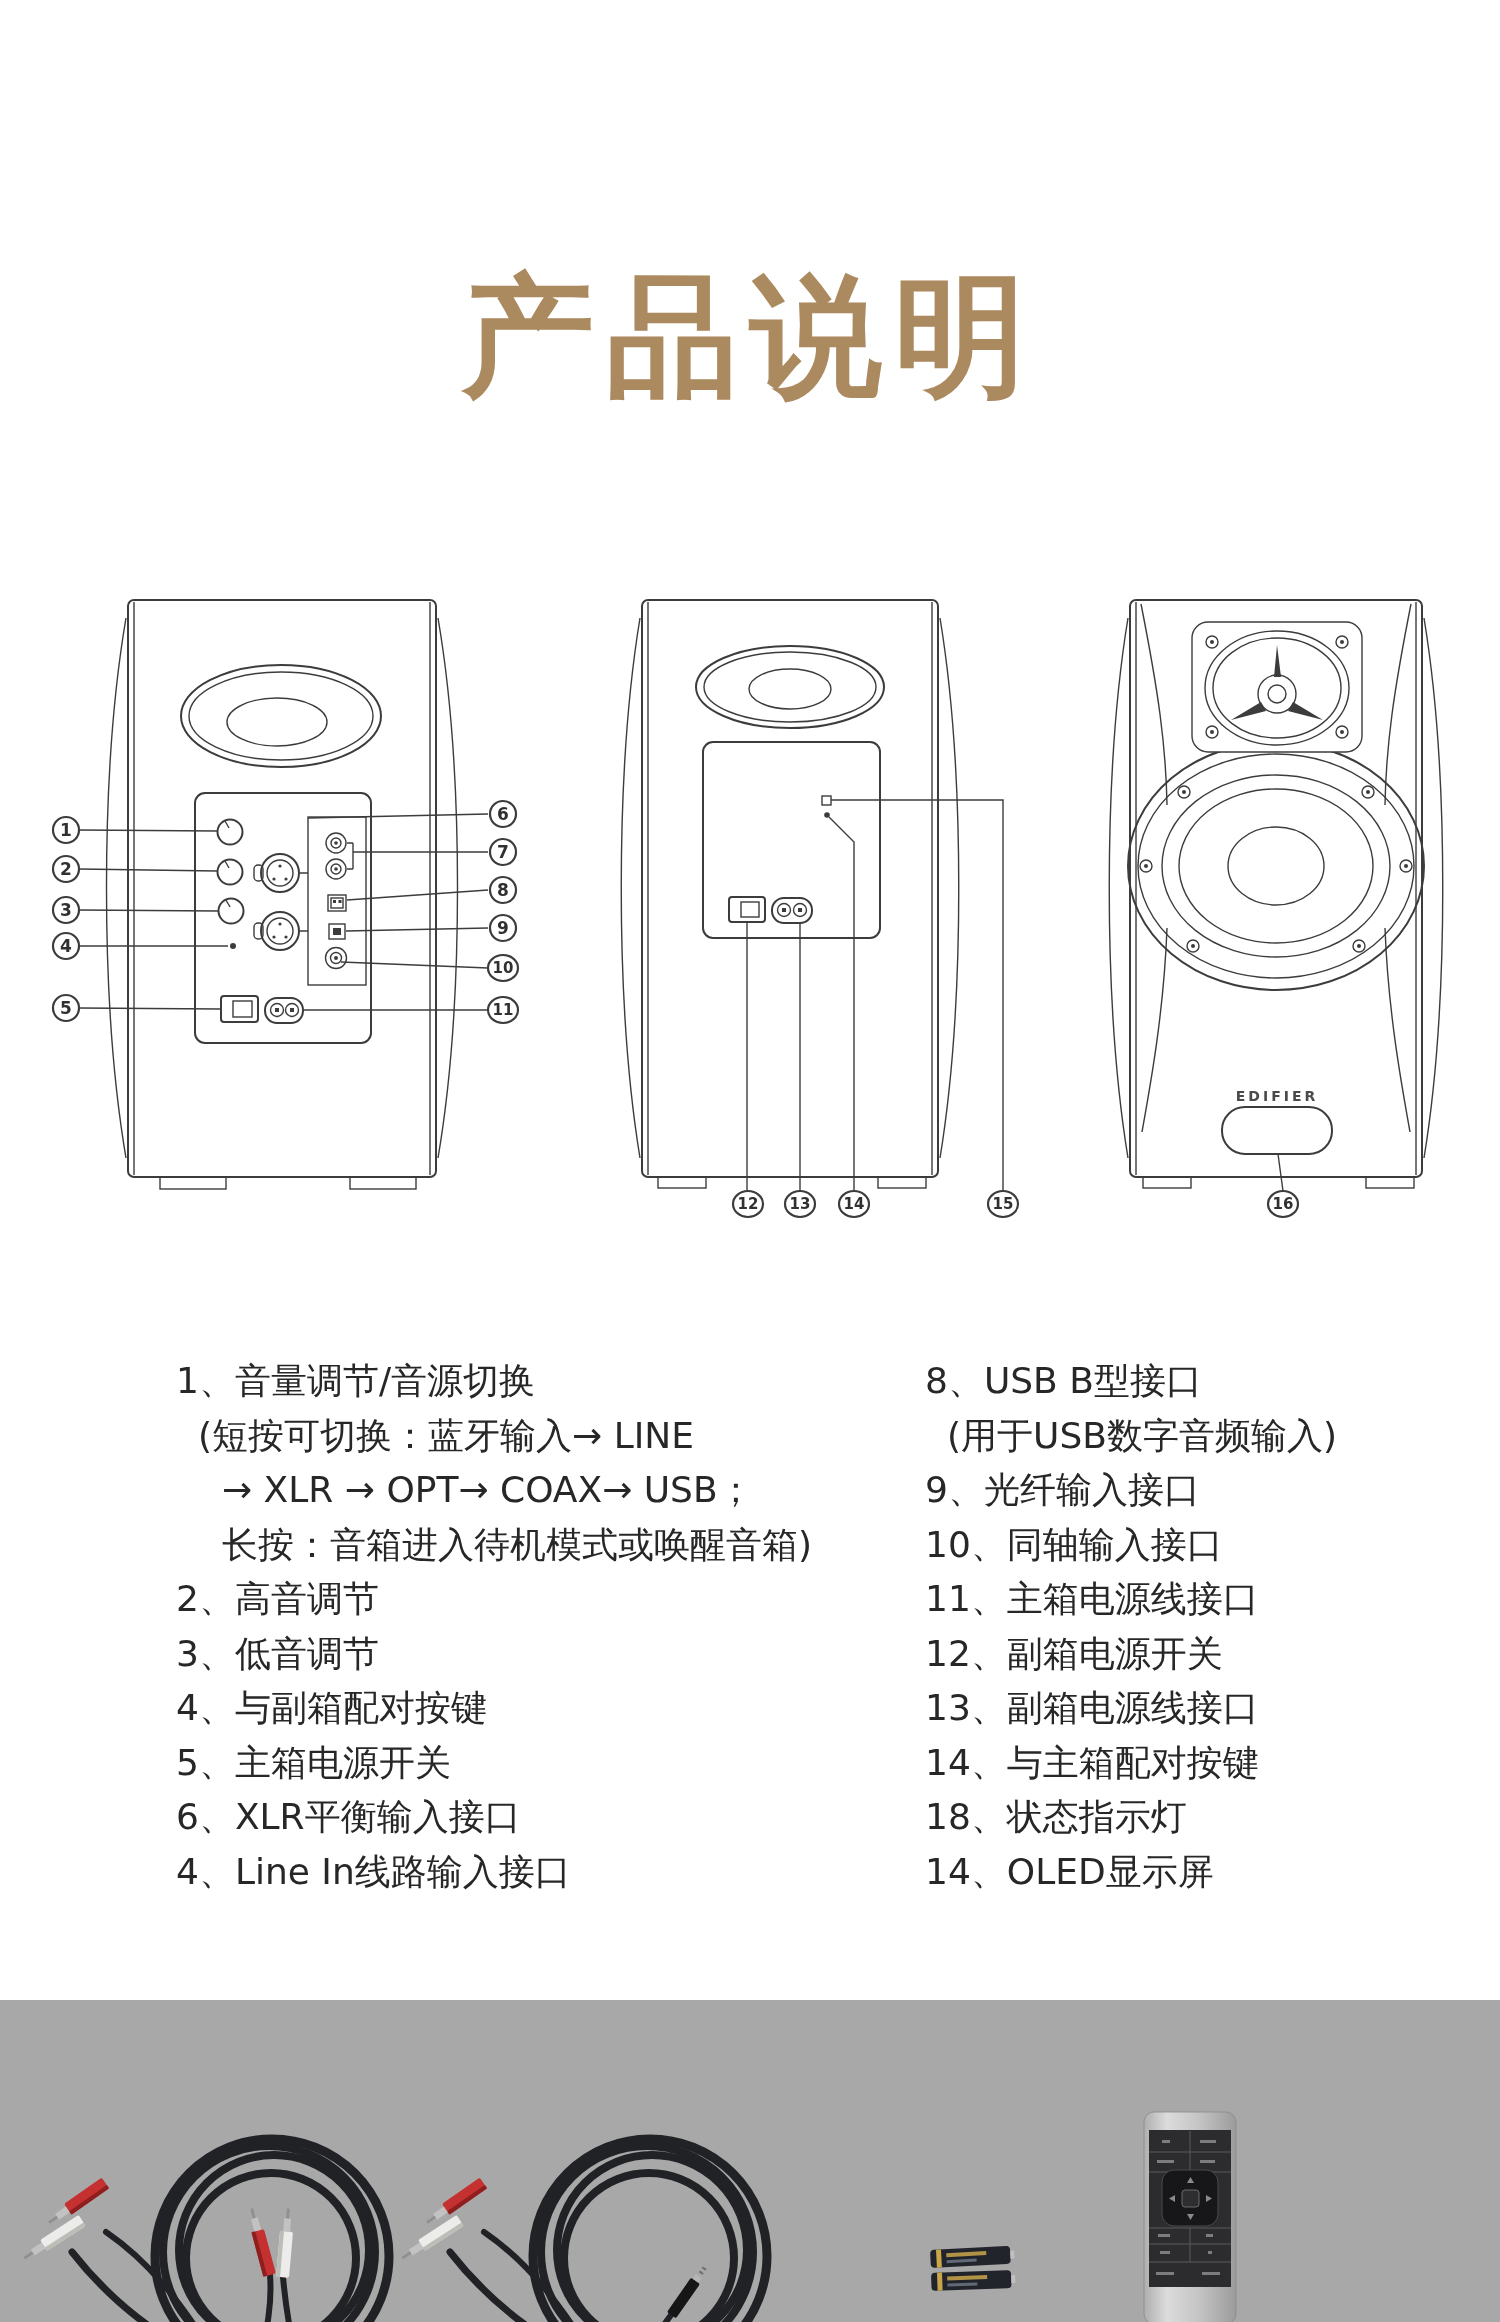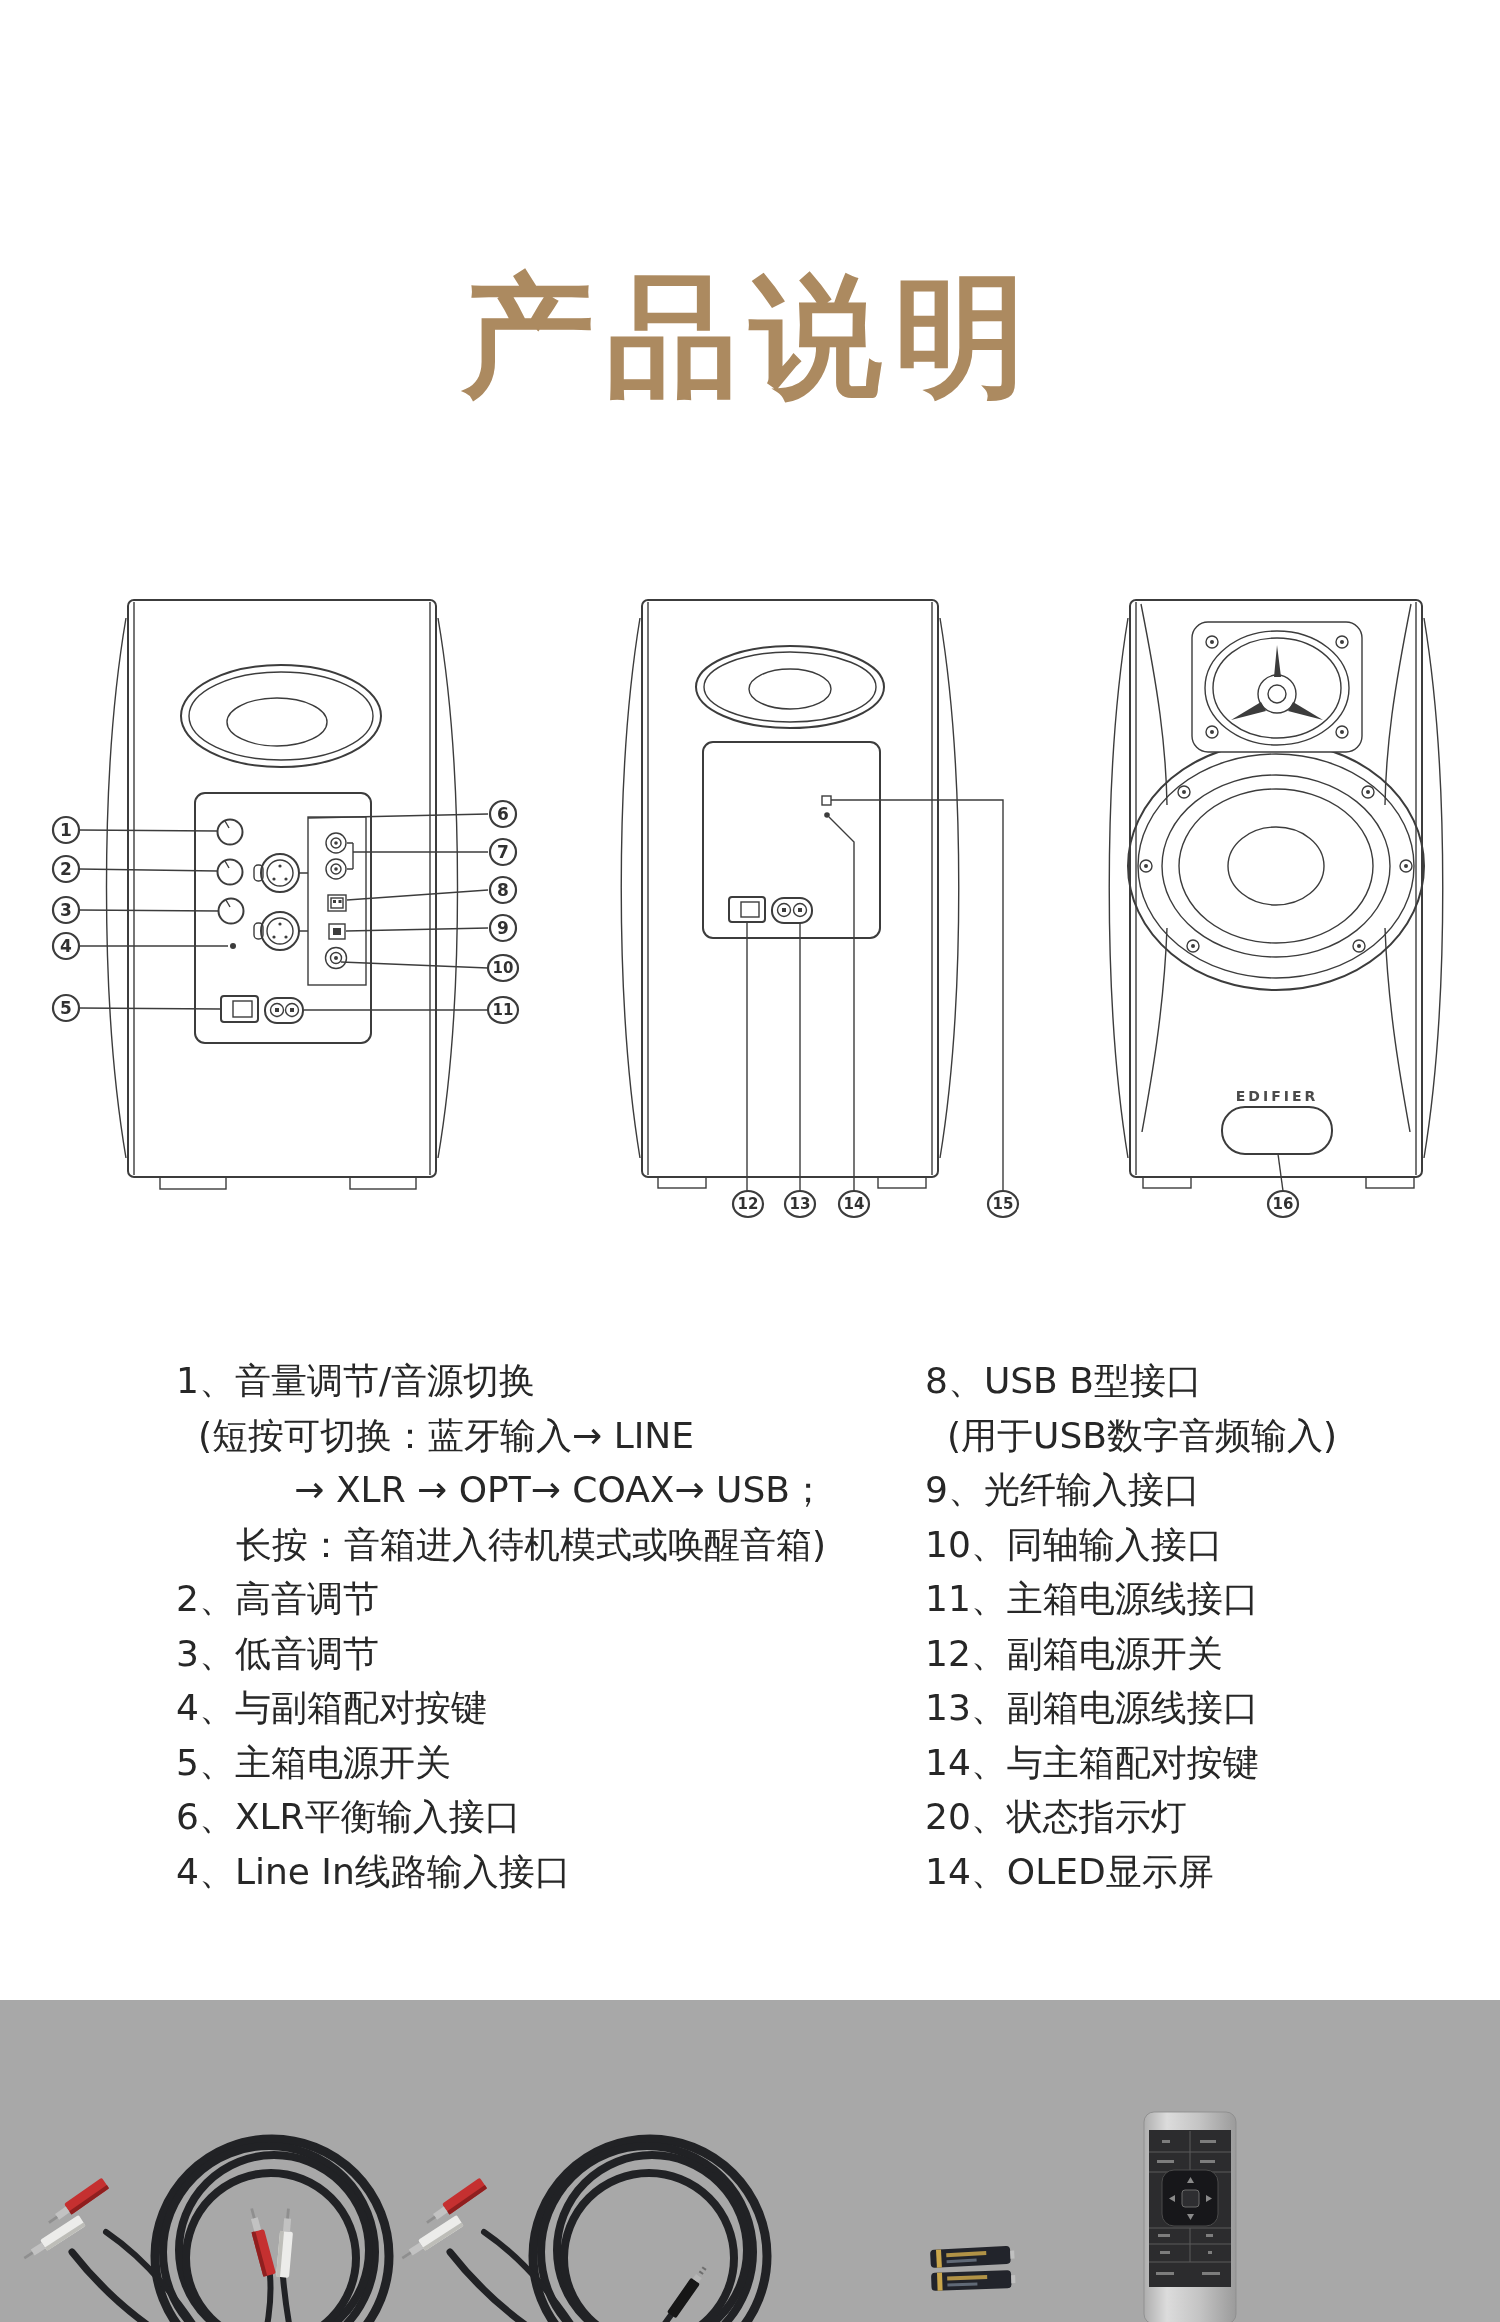--- a/index.html
+++ b/index.html
@@ -7,21 +7,21 @@
         font-family:"DejaVu Sans","Liberation Sans",sans-serif;}
   .title{position:absolute;left:0;top:252px;width:100%;margin:0;text-align:center;
          font-size:132px;line-height:168px;font-weight:700;letter-spacing:12px;color:#ac8a60;}
   .band{position:absolute;left:0;top:2000px;width:1500px;height:322px;background:#a8a8a8;}
   .overlay{position:absolute;left:0;top:0;width:1500px;height:2322px;}
   .col{position:absolute;top:1322px;color:#272727;font-size:36px;font-weight:500;margin-top:32px;}
   .col-left{left:176px;width:650px;}
   .col-right{left:925px;width:560px;}
   .row{height:54.5px;line-height:54.5px;white-space:nowrap;}
   .ind1{padding-left:22px;}
-  .ind2{padding-left:46px;text-align:right;}
+  .ind2{padding-left:46px;}
   
   .ln{fill:none;stroke:#3c3c3c;stroke-width:2;}
   .lt{fill:none;stroke:#3c3c3c;stroke-width:1.4;}
   .fwt{fill:#ffffff;stroke:#3c3c3c;stroke-width:1.4;}
   .fd{fill:#3c3c3c;stroke:none;}
   .co{fill:#ffffff;stroke:#3c3c3c;stroke-width:2.2;}
   .cot{font:700 17px "DejaVu Sans",sans-serif;fill:#303030;text-anchor:middle;}
   .cot2{font:700 15px "DejaVu Sans",sans-serif;fill:#303030;text-anchor:middle;}
   .logo{font:700 14px "DejaVu Sans",sans-serif;fill:#4a4a4a;letter-spacing:3px;text-anchor:middle;}
   .cable{fill:none;stroke:#212225;stroke-linecap:round;}
@@ -425,17 +425,17 @@
 
   <div class="col col-right">
     <div class="row">8、USB B型接口</div>
     <div class="row ind1">(用于USB数字音频输入)</div>
     <div class="row">9、光纤输入接口</div>
     <div class="row">10、同轴输入接口</div>
     <div class="row">11、主箱电源线接口</div>
     <div class="row">12、副箱电源开关</div>
     <div class="row">13、副箱电源线接口</div>
     <div class="row">14、与主箱配对按键</div>
-    <div class="row">20、状态指示灯</div>
+    <div class="row">18、状态指示灯</div>
     <div class="row">14、OLED显示屏</div>
   </div>
 
 </div>
 
 </body></html>

